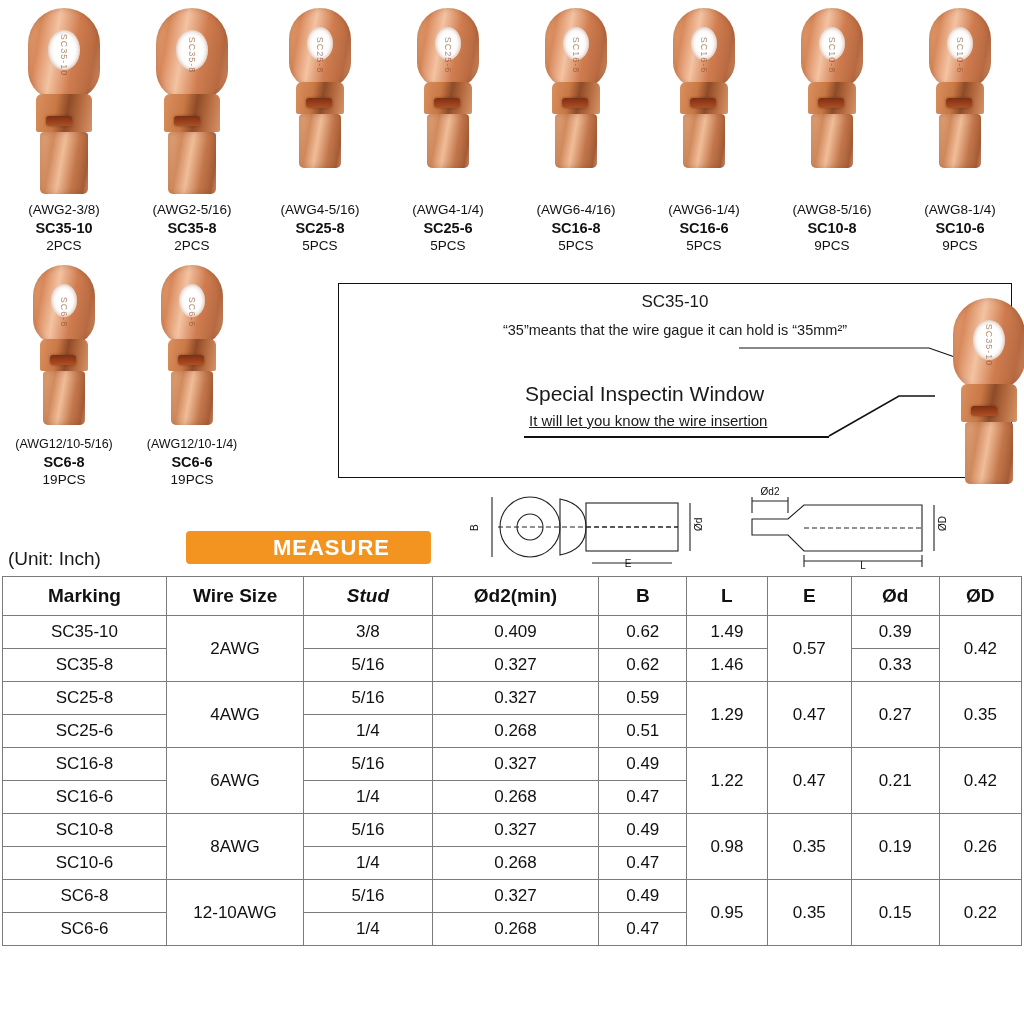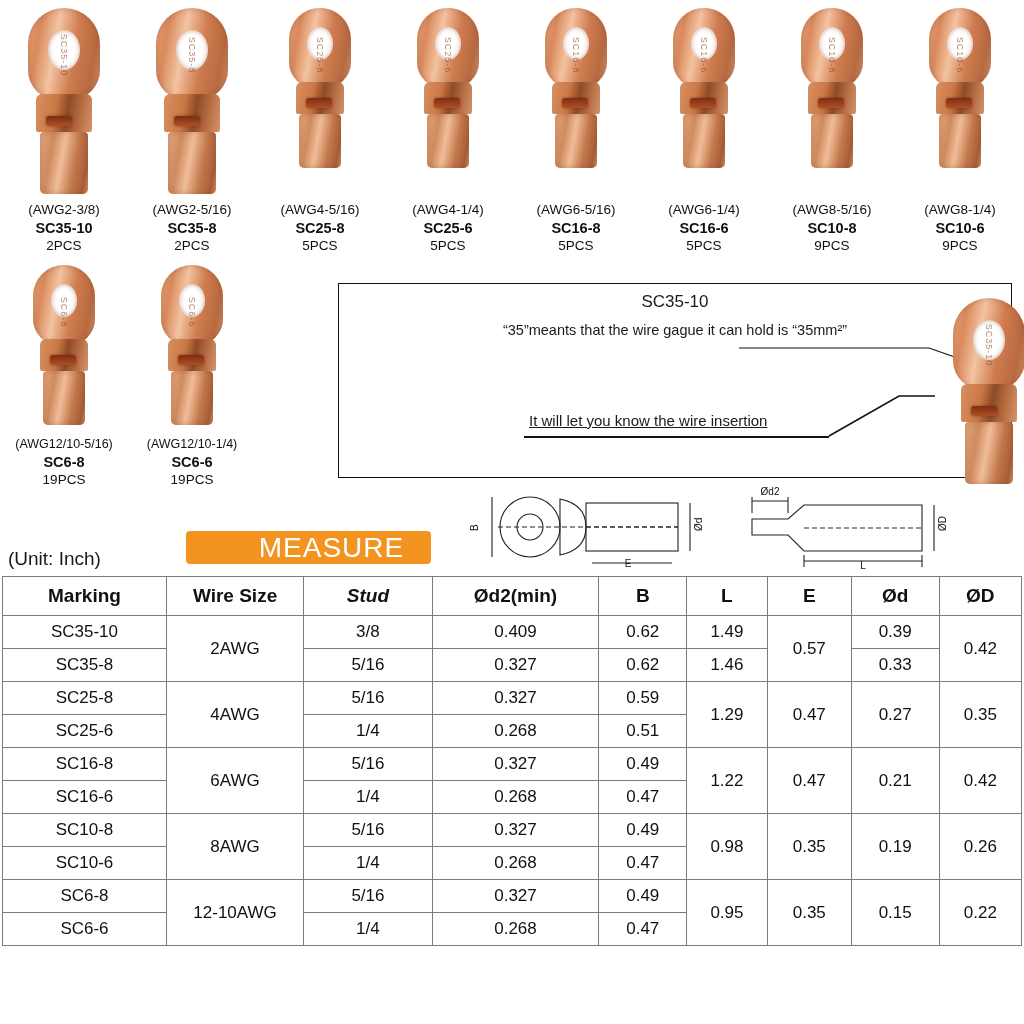--- a/index.html
+++ b/index.html
@@ -79,21 +79,21 @@
   
   .boxlug{position:absolute;right:22px;top:6px;}
 
   
   .unit{position:absolute;left:8px;top:548px;font-size:19px;}
   .measure{
     position:absolute;left:186px;top:531px;width:245px;height:33px;
     background:#f2941f;border-radius:4px;
     display:flex;align-items:center;justify-content:center;
   }
-  .measure span{color:#fff;font-weight:normal;font-size:28px;letter-spacing:1px;margin-left:46px;}
+  .measure span{color:#fff;font-weight:bold;font-size:22px;letter-spacing:1px;margin-left:46px;}
 
   
   .diag{position:absolute;left:452px;top:483px;width:560px;height:88px;}
 
   
   table.spec{
     position:absolute;left:2px;top:576px;width:1020px;
     border-collapse:collapse;
     font-size:17px;
   }
@@ -202,21 +202,21 @@
             <div class="ring">
                 <div class="hole"></div>
                 <div class="code">SC16-8</div>
               </div>
             <div class="neck">
                 <div class="window"></div>
               </div>
             <div class="barrel"></div>
           </div>
         </div>
-        <div class="awg">(AWG6-5/16)</div>
+        <div class="awg">(AWG6-4/16)</div>
         <div class="sc">SC16-8</div>
         <div class="pcs">5PCS</div>
       </div>
 
       <div class="lug-cell">
         <div class="lug-img">
           <div class="lug small">
             <div class="ring">
                 <div class="hole"></div>
                 <div class="code">SC16-6</div>
@@ -306,20 +306,21 @@
         <div class="sc">SC6-6</div>
         <div class="pcs">19PCS</div>
       </div>
     </div>
   </div>
 
   <div class="infobox">
     <div class="t1">SC35-10</div>
     <div class="t2">“35”meants that the wire gague it can hold is “35mm²”</div>
 
+    <div class="big">Special Inspectin Window</div>
     <div class="sub">It will let you know the wire insertion</div>
     <div class="rule"></div>
 
     <svg class="leader">
       <polyline points="490,152 560,112 596,112" fill="none" stroke="#111" stroke-width="1.6"></polyline>
       <polyline points="400,64 590,64 630,78" fill="none" stroke="#111" stroke-width="1.2"></polyline>
     </svg>
 
     <div class="boxlug">
       <div class="lug">

